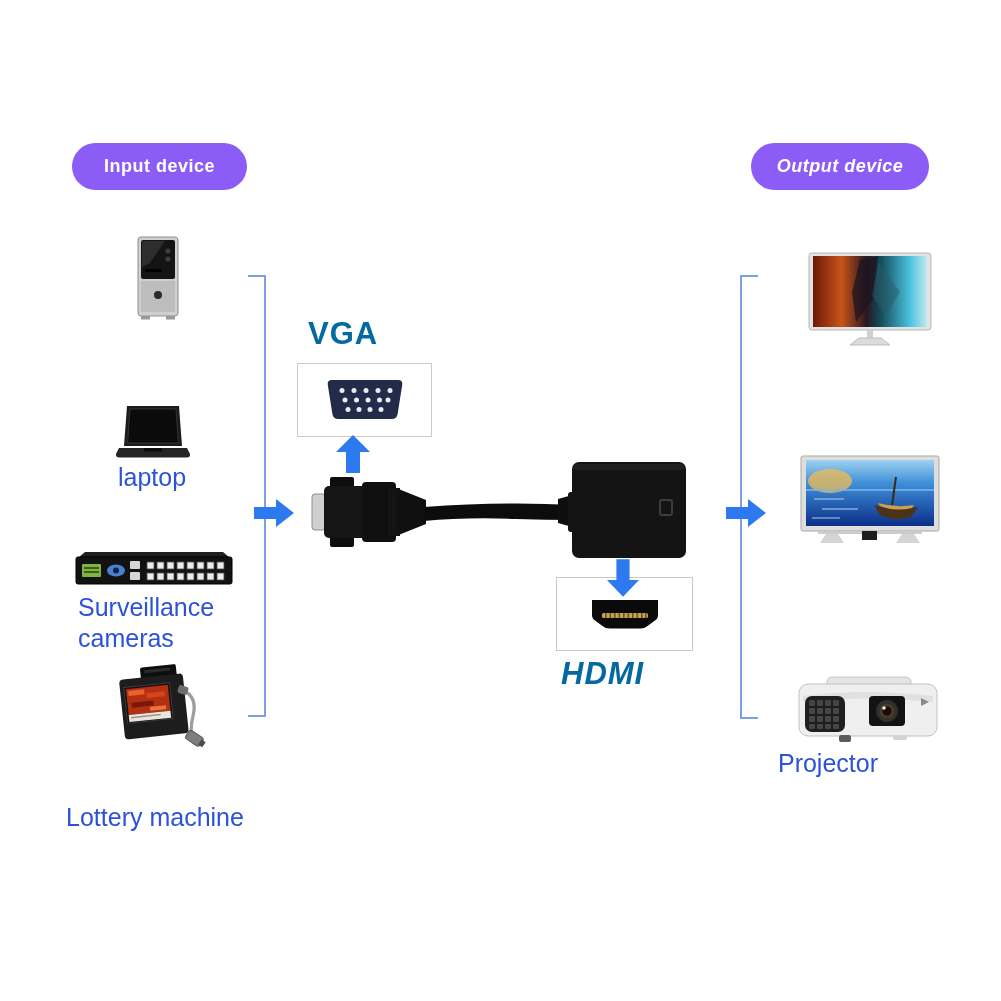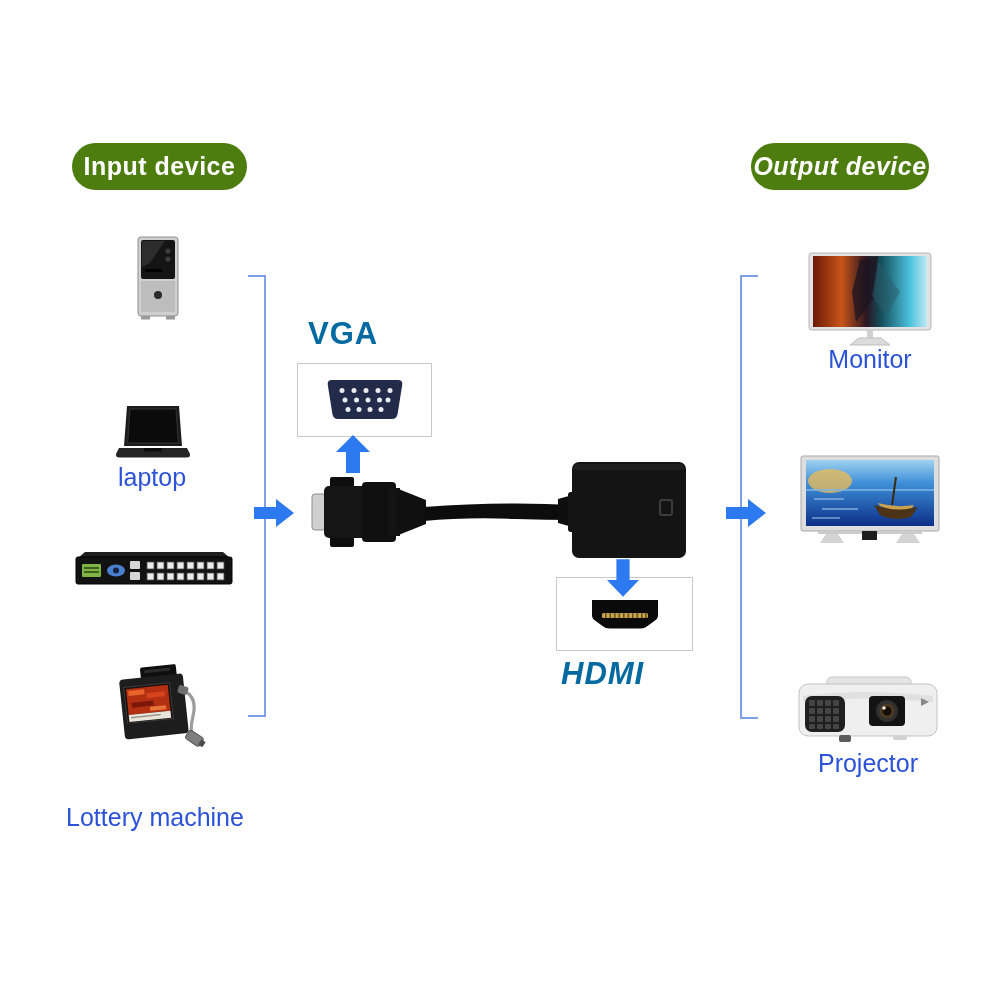--- a/index.html
+++ b/index.html
@@ -2,21 +2,21 @@
 <html><head>
 <meta charset="utf-8">
 <style>
   html,body{margin:0;padding:0;background:#fff;}
   #canvas{
     position:relative;width:1001px;height:1001px;background:#ffffff;
     font-family:"Liberation Sans",sans-serif;overflow:hidden;
   }
   .abs{position:absolute;}
   .pill{
-    background:#4d7c0f;color:#fff;font-size:25px;font-weight:700;
+    background:#8b5cf6;color:#fff;font-size:18px;font-weight:700;
     border-radius:24px;display:flex;align-items:center;justify-content:center;
     letter-spacing:.5px;
     text-align:center;
   }
   .dev-label{
     color:#2b52d8;font-size:25px;font-weight:500;text-align:center;line-height:1.22;
   }
   .dev-label.left{text-align:left;}
   .port-box{
     background:#fff;border:1px solid #c9c9c9;
@@ -83,20 +83,21 @@
       <rect x="72" y="23" width="7" height="7"></rect>
         <rect x="82" y="23" width="7" height="7"></rect>
       <rect x="92" y="23" width="7" height="7"></rect>
         <rect x="102" y="23" width="7" height="7"></rect>
       <rect x="112" y="23" width="7" height="7"></rect>
         <rect x="122" y="23" width="7" height="7"></rect>
       <rect x="132" y="23" width="7" height="7"></rect>
         <rect x="142" y="23" width="7" height="7"></rect>
     </g>
   </svg>
+  <div class="dev-label left abs" style="left:78px;top:592px;width:170px;">Surveillance cameras</div>
 
   <svg class="abs" style="left:108px;top:662px;" width="104" height="90" viewBox="0 0 104 90">
     <g transform="rotate(-6 50 45)">
       <rect x="36" y="4" width="36" height="16" rx="2" fill="#0e0e0e"></rect>
       <rect x="40" y="7" width="26" height="3" fill="#2a2a2a"></rect>
       <rect x="14" y="14" width="64" height="60" rx="4" fill="#1d1d1d"></rect>
       <rect x="18" y="22" width="46" height="36" fill="#170f0b" stroke="#3a3a3a"></rect>
       <rect x="20" y="24" width="42" height="26" fill="#b33012"></rect>
       <rect x="22" y="26" width="16" height="5" fill="#e8642a"></rect>
       <rect x="40" y="30" width="18" height="5" fill="#d8441c"></rect>
@@ -212,21 +213,20 @@
           <stop offset="1" stop-color="#bfe9f2"></stop>
       </linearGradient>
     </defs>
     <rect x="1" y="1" width="122" height="77" rx="3" fill="#e3e3e3" stroke="#b5b5b5"></rect>
     <rect x="5" y="4" width="114" height="71" fill="url(#mgrad)"></rect>
     <polygon points="52,8 70,4 66,46 48,70 44,40" fill="#1c1420" opacity="0.75"></polygon>
     <polygon points="70,10 92,40 78,64 64,44" fill="#2a5b6a" opacity="0.5"></polygon>
     <rect x="59" y="78" width="6" height="9" fill="#d0d0d0"></rect>
     <polygon points="42,93 82,93 73,86 51,86" fill="#dcdcdc" stroke="#bdbdbd"></polygon>
   </svg>
-  <div class="dev-label abs" style="left:790px;top:344px;width:160px;">Monitor</div>
 
   <svg class="abs" style="left:800px;top:455px;" width="140" height="90" viewBox="0 0 140 90">
     <defs>
       <linearGradient id="tvgrad" x1="0" y1="0" x2="0" y2="1">
         <stop offset="0" stop-color="#9ed2ef"></stop>
           <stop offset="0.35" stop-color="#3e8fd8"></stop>
         <stop offset="1" stop-color="#0c2f8a"></stop>
       </linearGradient>
     </defs>
     <rect x="1" y="1" width="138" height="75" rx="2" fill="#dedede" stroke="#a8a8a8"></rect>
@@ -272,15 +272,15 @@
     </g>
     <rect x="72" y="22" width="36" height="30" rx="4" fill="#131313"></rect>
     <circle cx="90" cy="37" r="11" fill="#30302e"></circle>
     <circle cx="90" cy="37" r="7.5" fill="#4c3a24"></circle>
     <circle cx="90" cy="37" r="4.5" fill="#160d06"></circle>
     <circle cx="87" cy="34" r="1.8" fill="#e9e9e9"></circle>
     <polygon points="124,24 132,28 124,32" fill="#8a8a8a"></polygon>
     <rect x="42" y="61" width="12" height="7" rx="2" fill="#5c5c5c"></rect>
     <rect x="96" y="61" width="14" height="5" rx="2" fill="#d2d2d2"></rect>
   </svg>
-  <div class="dev-label abs" style="left:788px;top:748px;width:160px;">Projector</div>
+  <div class="dev-label abs" style="left:748px;top:748px;width:160px;">Projector</div>
 
 </div>
 
 </body></html>

